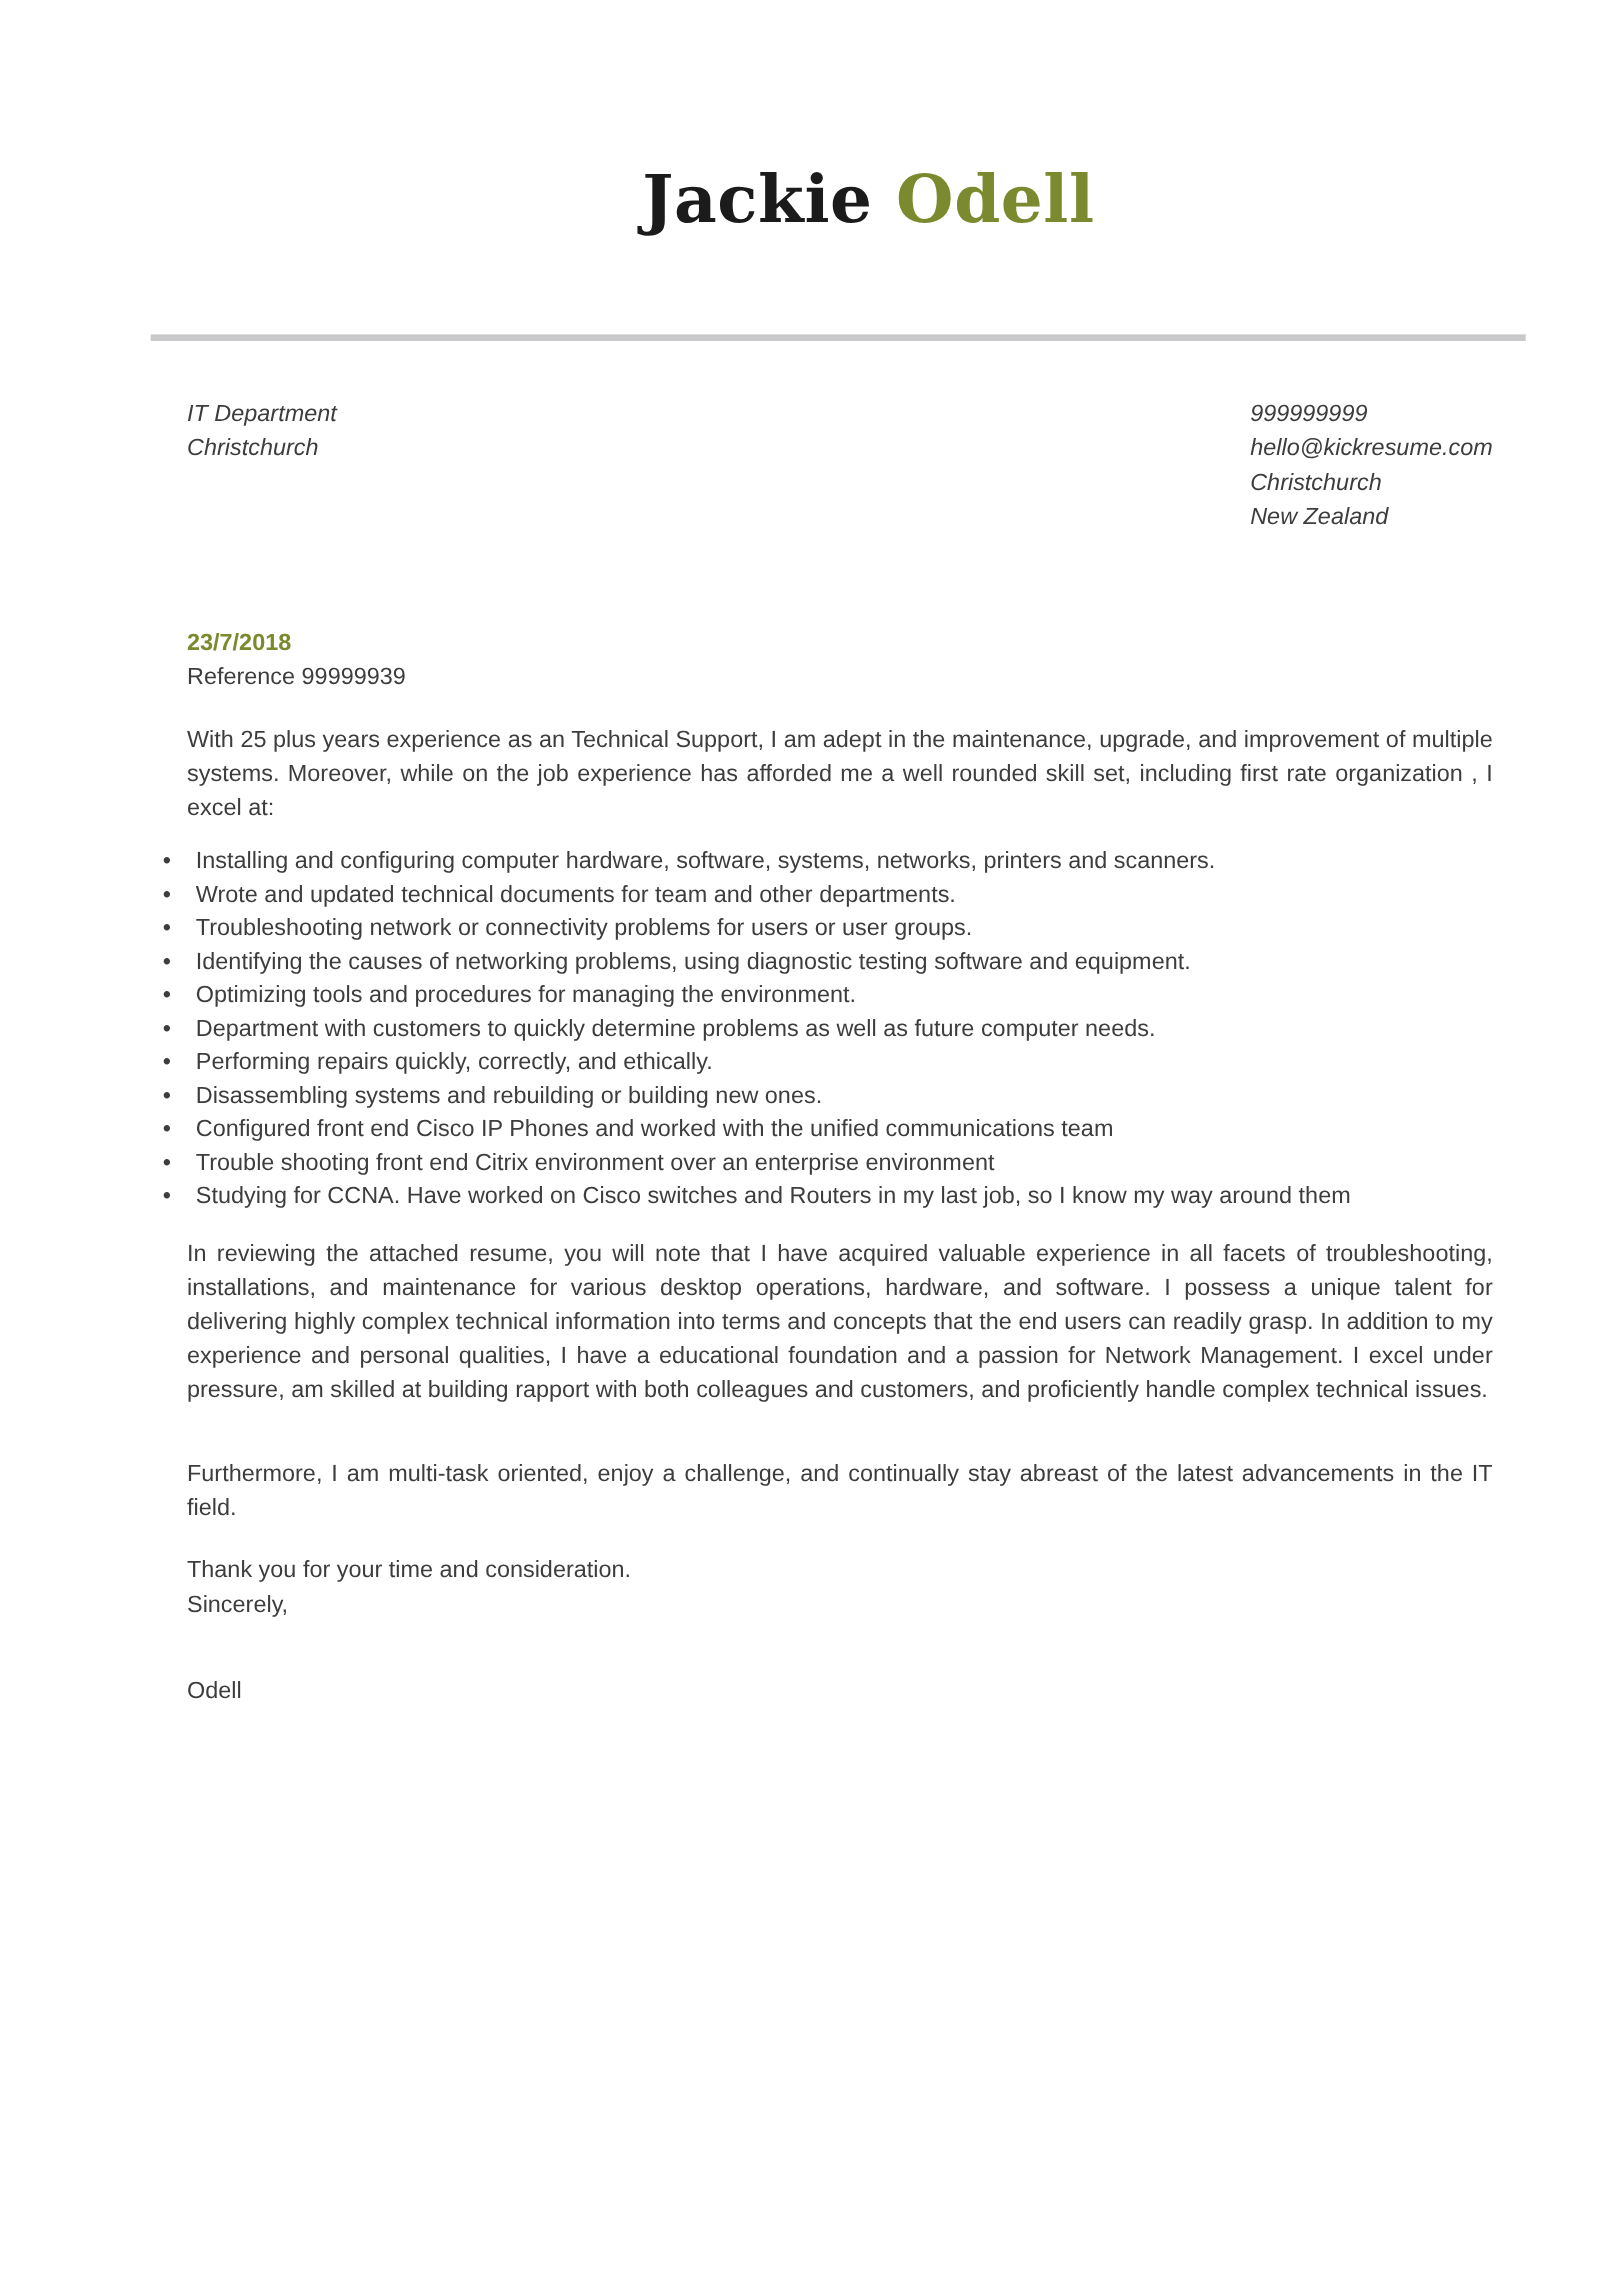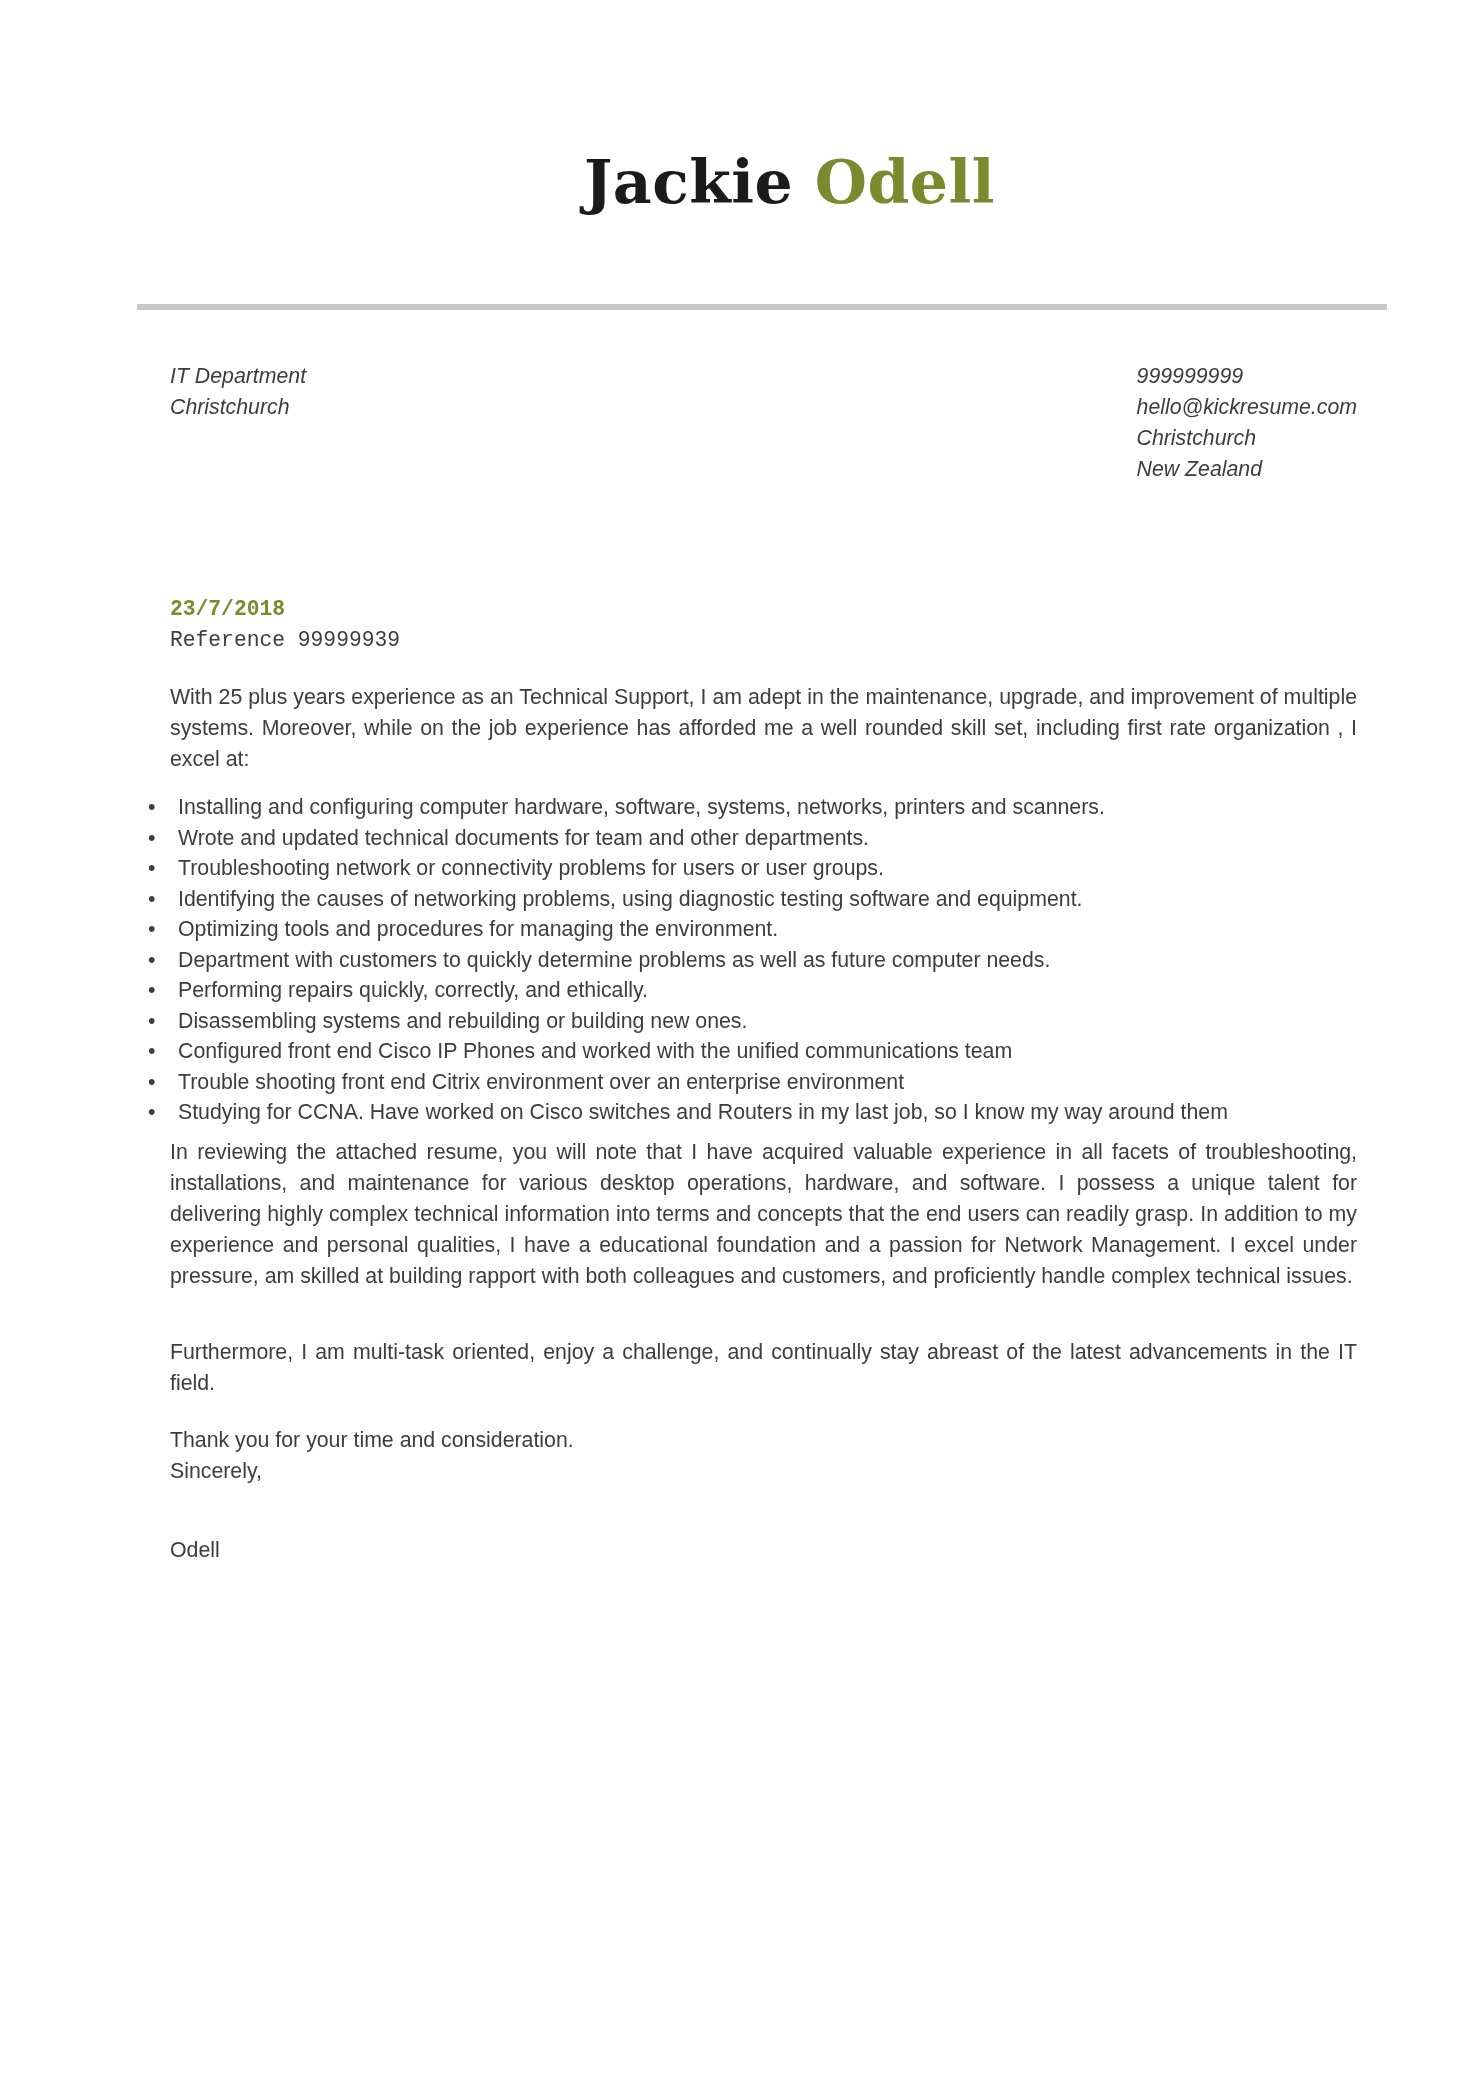--- a/index.html
+++ b/index.html
@@ -57,35 +57,35 @@
     display: flex;
     justify-content: space-between;
     align-items: flex-start;
     font-style: italic;
   }
   .recipient-block { text-align: left; }
   .sender-block { text-align: left; }
   .addr-line { display: block; }
 
   
-  .meta-block { margin-top: 109px; font-family: Liberation Mono, monospace; }
+  .meta-block { margin-top: 84px; }
   .date-line {
     color: #7b8a2e;
     font-weight: 700;
     display: block;
   }
   .reference-line { display: block; }
 
   
   .para {
     margin: 0;
     text-align: justify;
   }
   .intro-para { margin-top: 26px; }
-  .body-para-2 { margin-top: 9px; }
+  .body-para-2 { margin-top: 21px; }
   .body-para-3 { margin-top: 45px; }
   .thanks-para { margin-top: 26px; text-align: left; }
 
   
   .skill-list {
     margin: 17px 0 0 0;
     padding: 0 0 0 8px;
     list-style: none;
   }
   .skill-list li {

